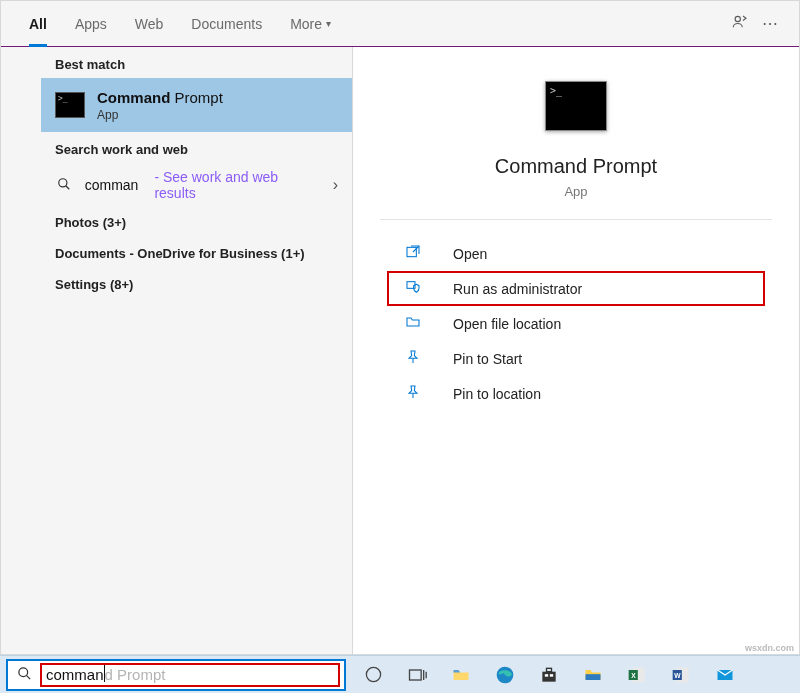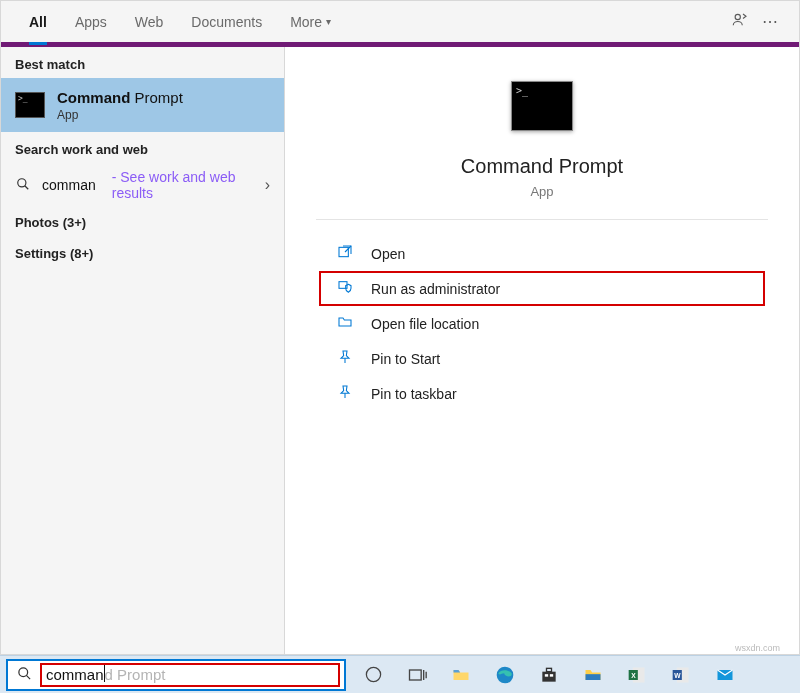--- a/index.html
+++ b/index.html
@@ -6,38 +6,38 @@
   body { width: 800px; height: 693px; background: #fff; overflow: hidden; position: relative; }
 
   
   .search-panel {
     position: absolute; left: 0; top: 0; width: 800px; height: 655px;
     background: #f5f5f5; border: 1px solid #d8d8d8;
     display: flex; flex-direction: column;
   }
   .tabs {
     display: flex; align-items: center; height: 46px; padding: 0 14px 0 14px;
-    border-bottom: 5px solid #701a75; font-size: 14px; color: #6a6a6a;
+    border-bottom: 1px solid #701a75; font-size: 14px; color: #6a6a6a;
   }
   .tab { padding: 0 14px; height: 46px; display: flex; align-items: center; cursor: default; }
   .tab.active { color: #1a1a1a; font-weight: 600; position: relative; }
   .tab.active::after {
     content: ""; position: absolute; left: 14px; right: 14px; bottom: 0;
     height: 3px; background: #0078d4;
   }
   .tab .chev { margin-left: 4px; font-size: 10px; }
   .tabs-spacer { flex: 1; }
   .header-icon { width: 30px; text-align: center; color: #5a5a5a; font-size: 16px; }
 
   .panel-body { flex: 1; display: flex; }
 
   
   .results {
-    width: 284px; border-right: 1px solid #d8d8d8; background: #f5f5f5;
-    display: flex; flex-direction: column; font-size: 14px;
+    width: 352px; border-right: 1px solid #d8d8d8; background: #f5f5f5;
+    display: flex; flex-direction: column; font-size: 14px; padding-left: 40px;
   }
   .section-label {
     padding: 10px 14px 6px 14px; font-size: 13px; font-weight: 600; color: #222;
   }
   .best-match {
     display: flex; align-items: center; padding: 8px 14px; gap: 12px;
     background: #9ec7e6; height: 54px;
   }
   .cmd-icon {
     width: 30px; height: 26px; background: #000; border: 1px solid #555;
@@ -67,21 +67,21 @@
     width: 62px; height: 50px; background: #000; border: 1px solid #888;
     box-shadow: 0 1px 4px rgba(0,0,0,.35); position: relative;
   }
   .preview .big-icon::before { content: ">_"; color: #ccc; font: 10px monospace; position: absolute; left: 4px; top: 3px; }
   .preview-title { font-size: 20px; font-weight: 400; margin-top: 24px; color: #222; }
   .preview-sub { font-size: 13px; color: #777; margin-top: 6px; }
   .preview-div { width: 88%; height: 1px; background: #e4e4e4; margin-top: 20px; }
 
   .actions { width: 100%; margin-top: 16px; }
   .action {
-    display: flex; align-items: center; gap: 18px;
+    display: flex; align-items: center; gap: 32px;
     padding: 8px 0 8px 52px; font-size: 14px; color: #222;
   }
   .action .aicon { width: 16px; color: #0078d4; flex-shrink: 0; }
   .action.highlight { outline: 2px solid #d40000; outline-offset: -2px; margin: 0 34px; padding-left: 18px; text-align: right; }
 
   
   .taskbar {
     position: absolute; left: 0; bottom: 0; width: 800px; height: 38px;
     background: #dce8f3; border-top: 1px solid #bcd1e3;
     display: flex; align-items: center;
@@ -100,21 +100,21 @@
   .caret { display:inline-block; width:1px; height:17px; background:#111; vertical-align:middle; margin:0 0 2px 0;}
   .ghost { color: #b4b4b4; }
 
   .tb-icons { display: flex; align-items: center; gap: 2px; margin-left: 6px; }
   .tb-btn {
     width: 42px; height: 36px; display: flex; align-items: center; justify-content: center;
     font-size: 18px; color: #333;
   }
   .tb-btn svg { display:block; }
 
-  .watermark { position:absolute; right:20px; bottom:40px; font-size:9px; color:#bbb; }
+  .watermark { position:absolute; right:6px; bottom:40px; font-size:9px; color:#bbb;font-weight:bold; }
 </style>
 </head>
 <body>
 
 <div class="search-panel">
 
   <div class="tabs">
     <div class="tab active">
         <span>All</span>
       </div>
@@ -165,20 +165,21 @@
               <circle cx="10" cy="10" r="7"></circle>
               <line x1="21" y1="21" x2="15" y2="15"></line>
             </svg>
         </div>
         <span class="term">comman</span>
         <span class="hint"> - See work and web results</span>
         <span class="chev-r">›</span>
       </div>
 
       <div class="group-row">Photos (3+)</div>
+      <div class="group-row">Documents - OneDrive for Business (1+)</div>
       <div class="group-row">Settings (8+)</div>
     </div>
 
     <div class="preview">
       <div class="big-icon"></div>
       <div class="preview-title">Command Prompt</div>
       <div class="preview-sub">App</div>
       <div class="preview-div"></div>
 
       <div class="actions">
@@ -222,21 +223,21 @@
           <span>Pin to Start</span>
         </div>
 
         <div class="action">
           <span class="aicon">
             <svg width="16" height="16" viewBox="0 0 24 24" fill="none" stroke="#0078d4" stroke-width="1.6">
                 <path d="M9 3h6l-1 7 4 4H6l4-4z"></path>
                 <line x1="12" y1="14" x2="12" y2="21"></line>
               </svg>
           </span>
-          <span>Pin to taskbar</span>
+          <span>Pin to location</span>
         </div>
       </div>
     </div>
   </div>
 </div>
 
 <div class="watermark">wsxdn.com</div>
 
 <div class="taskbar">
   <div class="search-box">

